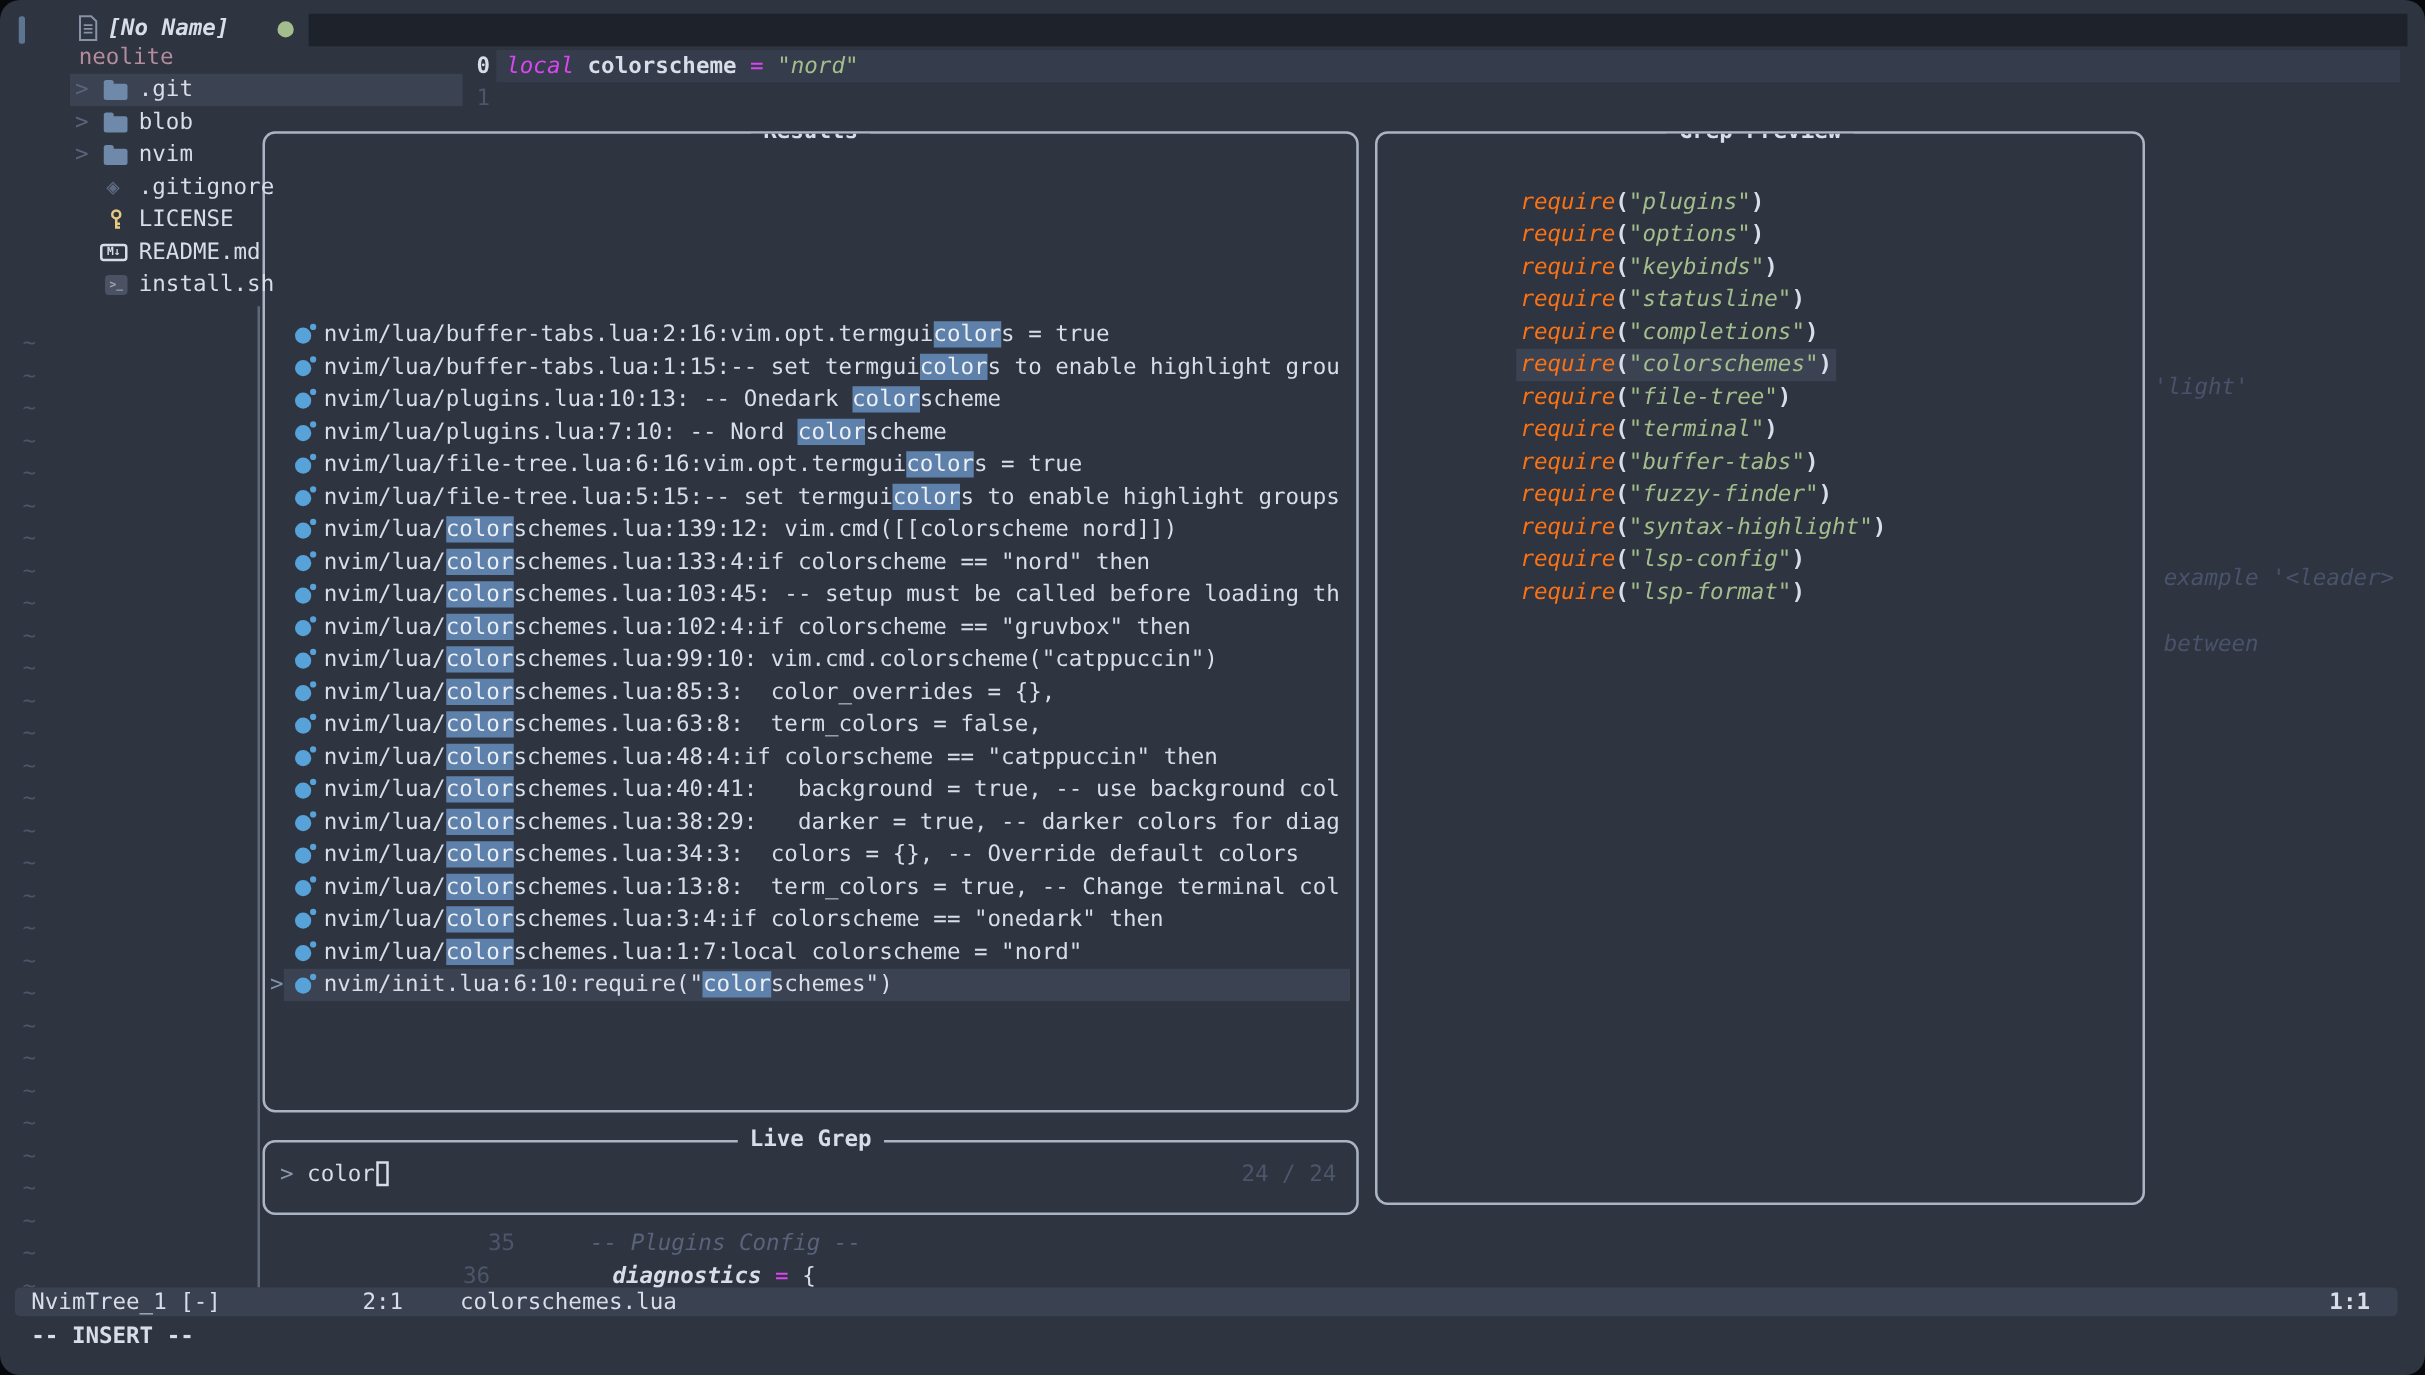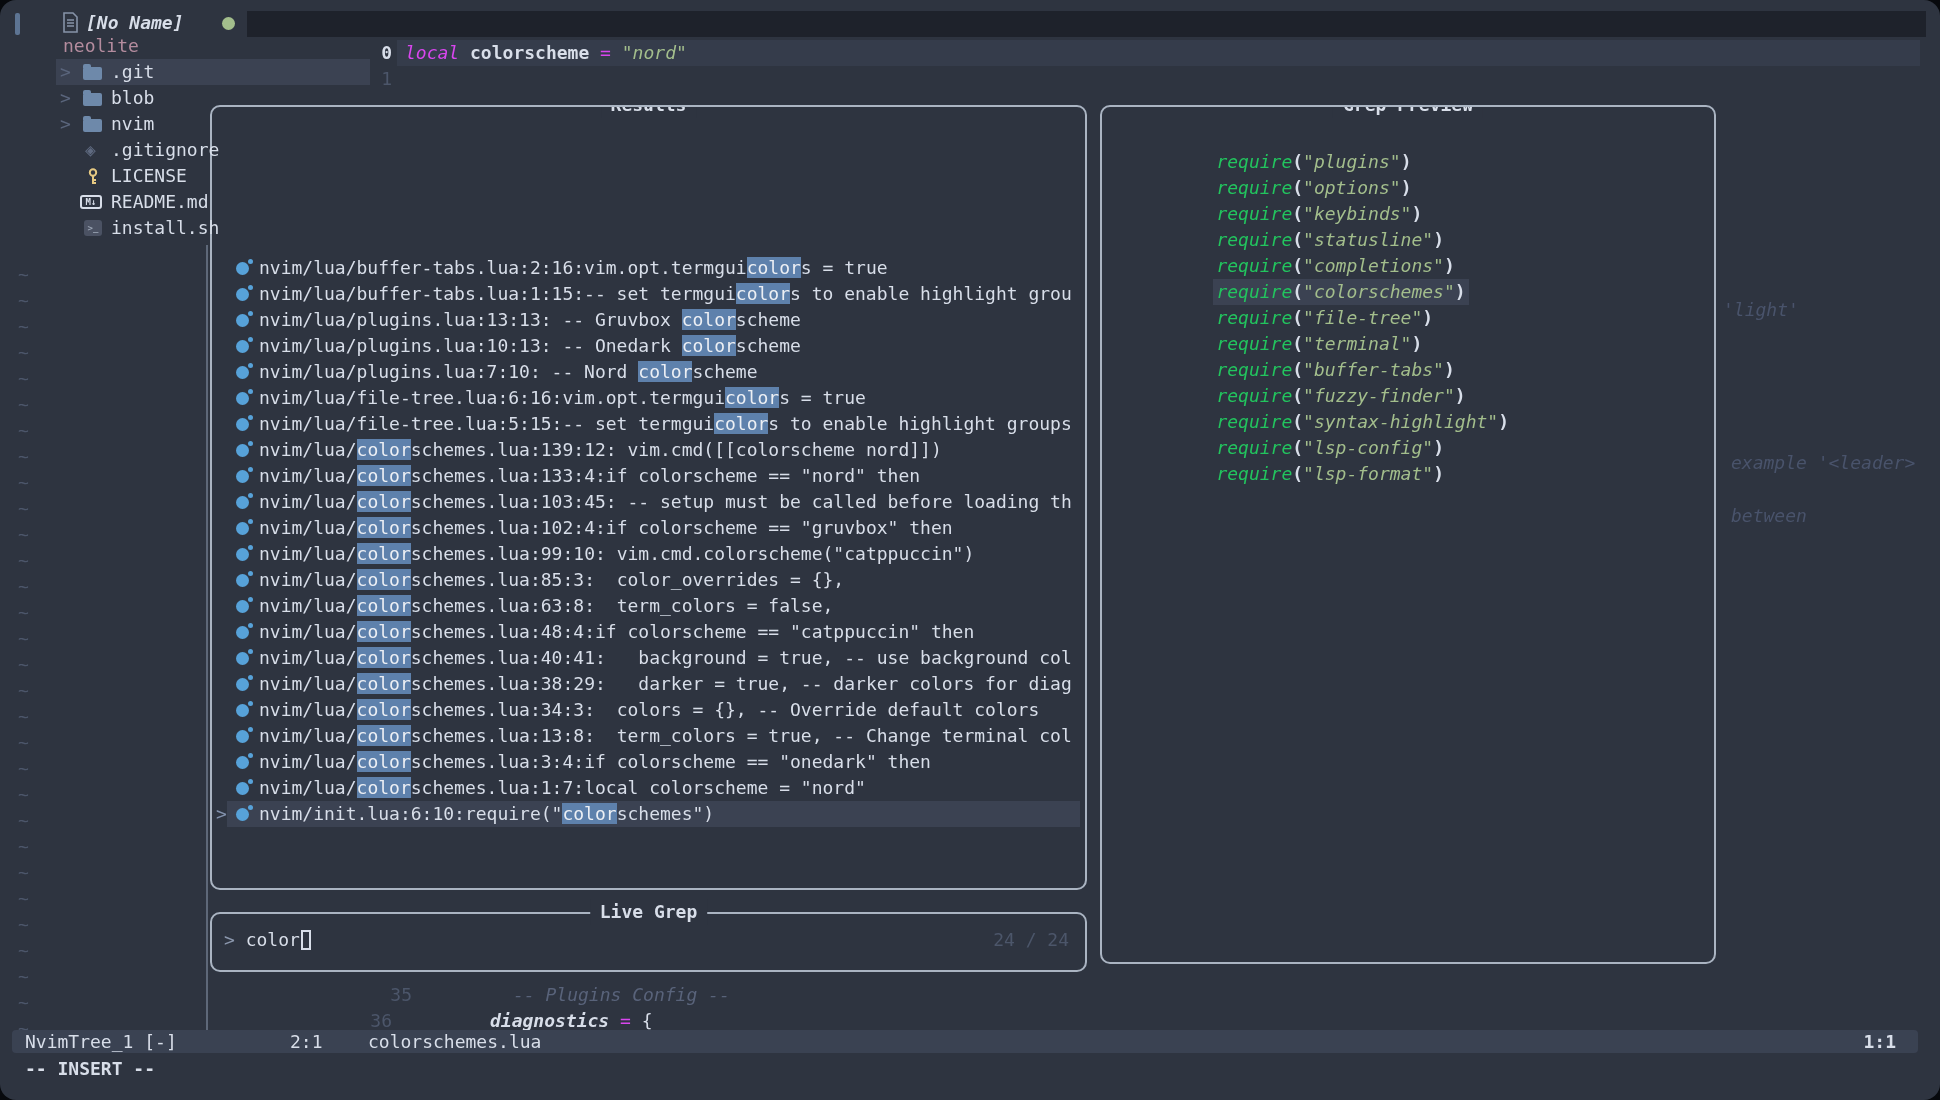--- a/index.html
+++ b/index.html
@@ -25,21 +25,21 @@
   .l0num{left:340px;top:40px;font-weight:bold;}
   .l1num{left:340px;top:66px;color:#4c566a;}
   .l0text{left:405px;top:40px;}
   .separator{left:206px;top:245px;width:2px;height:785px;background:#5e6879;}
   .tildes{left:18px;top:262px;color:#4c566a;}
   .tildes div{height:26px;}
   .bgr-light{left:1723px;top:297px;}
   .bgr-leader{left:1731px;top:450px;}
   .bgr-between{left:1731px;top:503px;}
   .l35num{left:360px;top:982px;}
-  .l35text{left:513px;top:982px;color:#59637a;font-style:italic;}
+  .l35text{left:472px;top:982px;color:#59637a;font-style:italic;}
   .l36num{left:340px;top:1008px;}
   .l36text{left:490px;top:1008px;}
   
   .tree{left:0;top:33px;width:370px;padding-left:23px;}
   .t-root{position:relative;height:26px;}
   .t-root span{position:absolute;left:40px;color:#b48c9e;}
   .t-row{position:relative;height:26px;}
   .t-row.selected::before{content:"";position:absolute;left:33px;width:314px;top:0;bottom:0;background:#3b4252;}
   .t-arrow{position:absolute;left:37px;color:#5a657c;z-index:1;}
   .t-label{position:absolute;left:88px;z-index:1;}
@@ -71,21 +71,21 @@
   
   .lg-prompt{position:absolute;left:12px;top:13px;white-space:pre;}
   .lg-caret{color:#8b97ad;}
   .lg-cursor{display:inline-block;width:10px;height:20px;border:2px solid #d8dee9;vertical-align:-4px;margin-left:1px;box-sizing:border-box;}
   .lg-counter{position:absolute;right:16px;top:13px;color:#4c566a;}
   
   .prev-list{position:absolute;left:3px;top:16px;right:0;}
   .prev-row{position:relative;height:26px;white-space:pre;}
   .prev-row .inner{display:inline-block;padding:0 3px;}
   .prev-row.hl .inner{background:#3b4252;}
-  .prev-kw{color:#22c55e;font-style:italic;}
+  .prev-kw{color:#f97316;font-style:italic;}
   .prev-paren{color:#d8dee9;font-weight:bold;}
   .prev-str{color:#a3be8c;font-style:italic;}
   
   .statusline{left:12px;top:1030px;width:1906px;height:23px;background:#3a4252;border-radius:4px;line-height:23px;}
   .sl-left{position:absolute;left:13px;}
   .sl-pos{position:absolute;left:278px;}
   .sl-file{position:absolute;left:356px;}
   .sl-right{position:absolute;right:22px;font-weight:bold;}
   .modeline{left:25px;top:1056px;font-weight:bold;}
 </style>
@@ -205,25 +205,20 @@
           <span class="res-txt"><span>nvim/lua/buffer-tabs.lua:2:16:vim.opt.termgui</span><span class="match">color</span><span>s = true</span></span>
         </div>
 
         <div class="res-row">
 
           <span class="lua-icon"></span>
           <span class="res-txt"><span>nvim/lua/buffer-tabs.lua:1:15:-- set termgui</span><span class="match">color</span><span>s to enable highlight grou</span></span>
         </div>
 
 
-        <div class="res-row">
-
-          <span class="lua-icon"></span>
-          <span class="res-txt"><span>nvim/lua/plugins.lua:13:13: -- Gruvbox </span><span class="match">color</span><span>scheme</span></span>
-        </div>
 
         <div class="res-row">
 
           <span class="lua-icon"></span>
           <span class="res-txt"><span>nvim/lua/plugins.lua:10:13: -- Onedark </span><span class="match">color</span><span>scheme</span></span>
         </div>
 
         <div class="res-row">
 
           <span class="lua-icon"></span>

